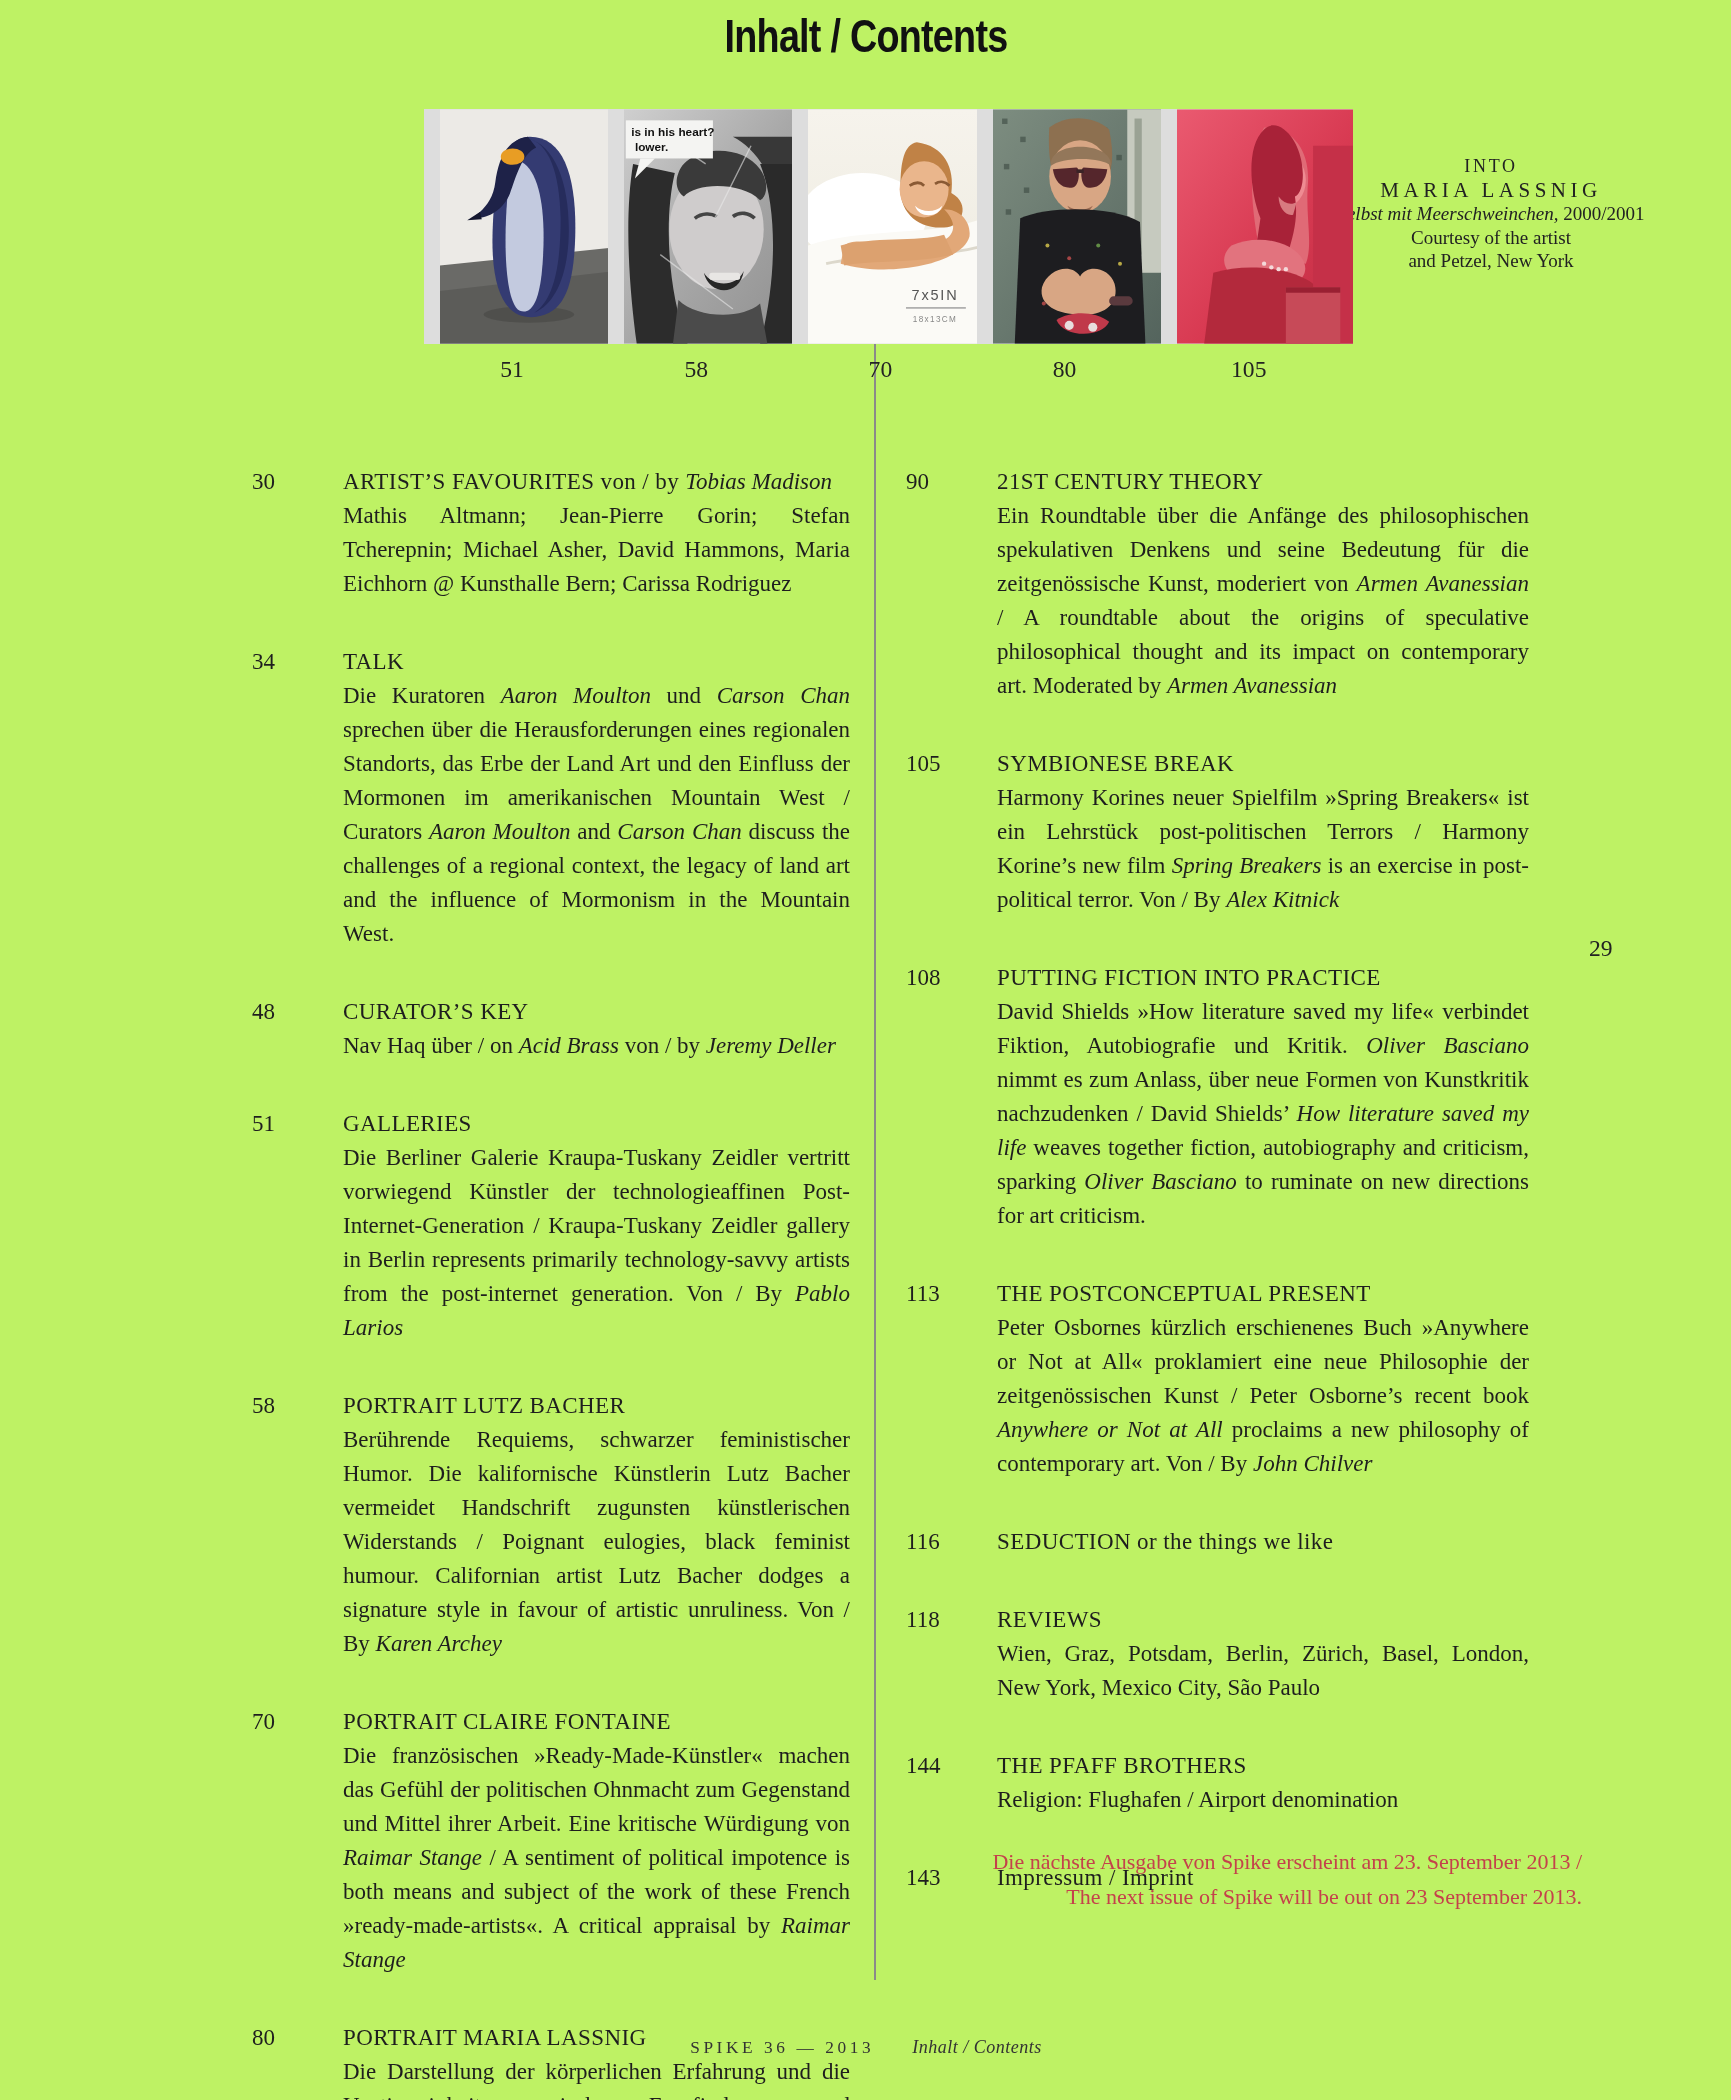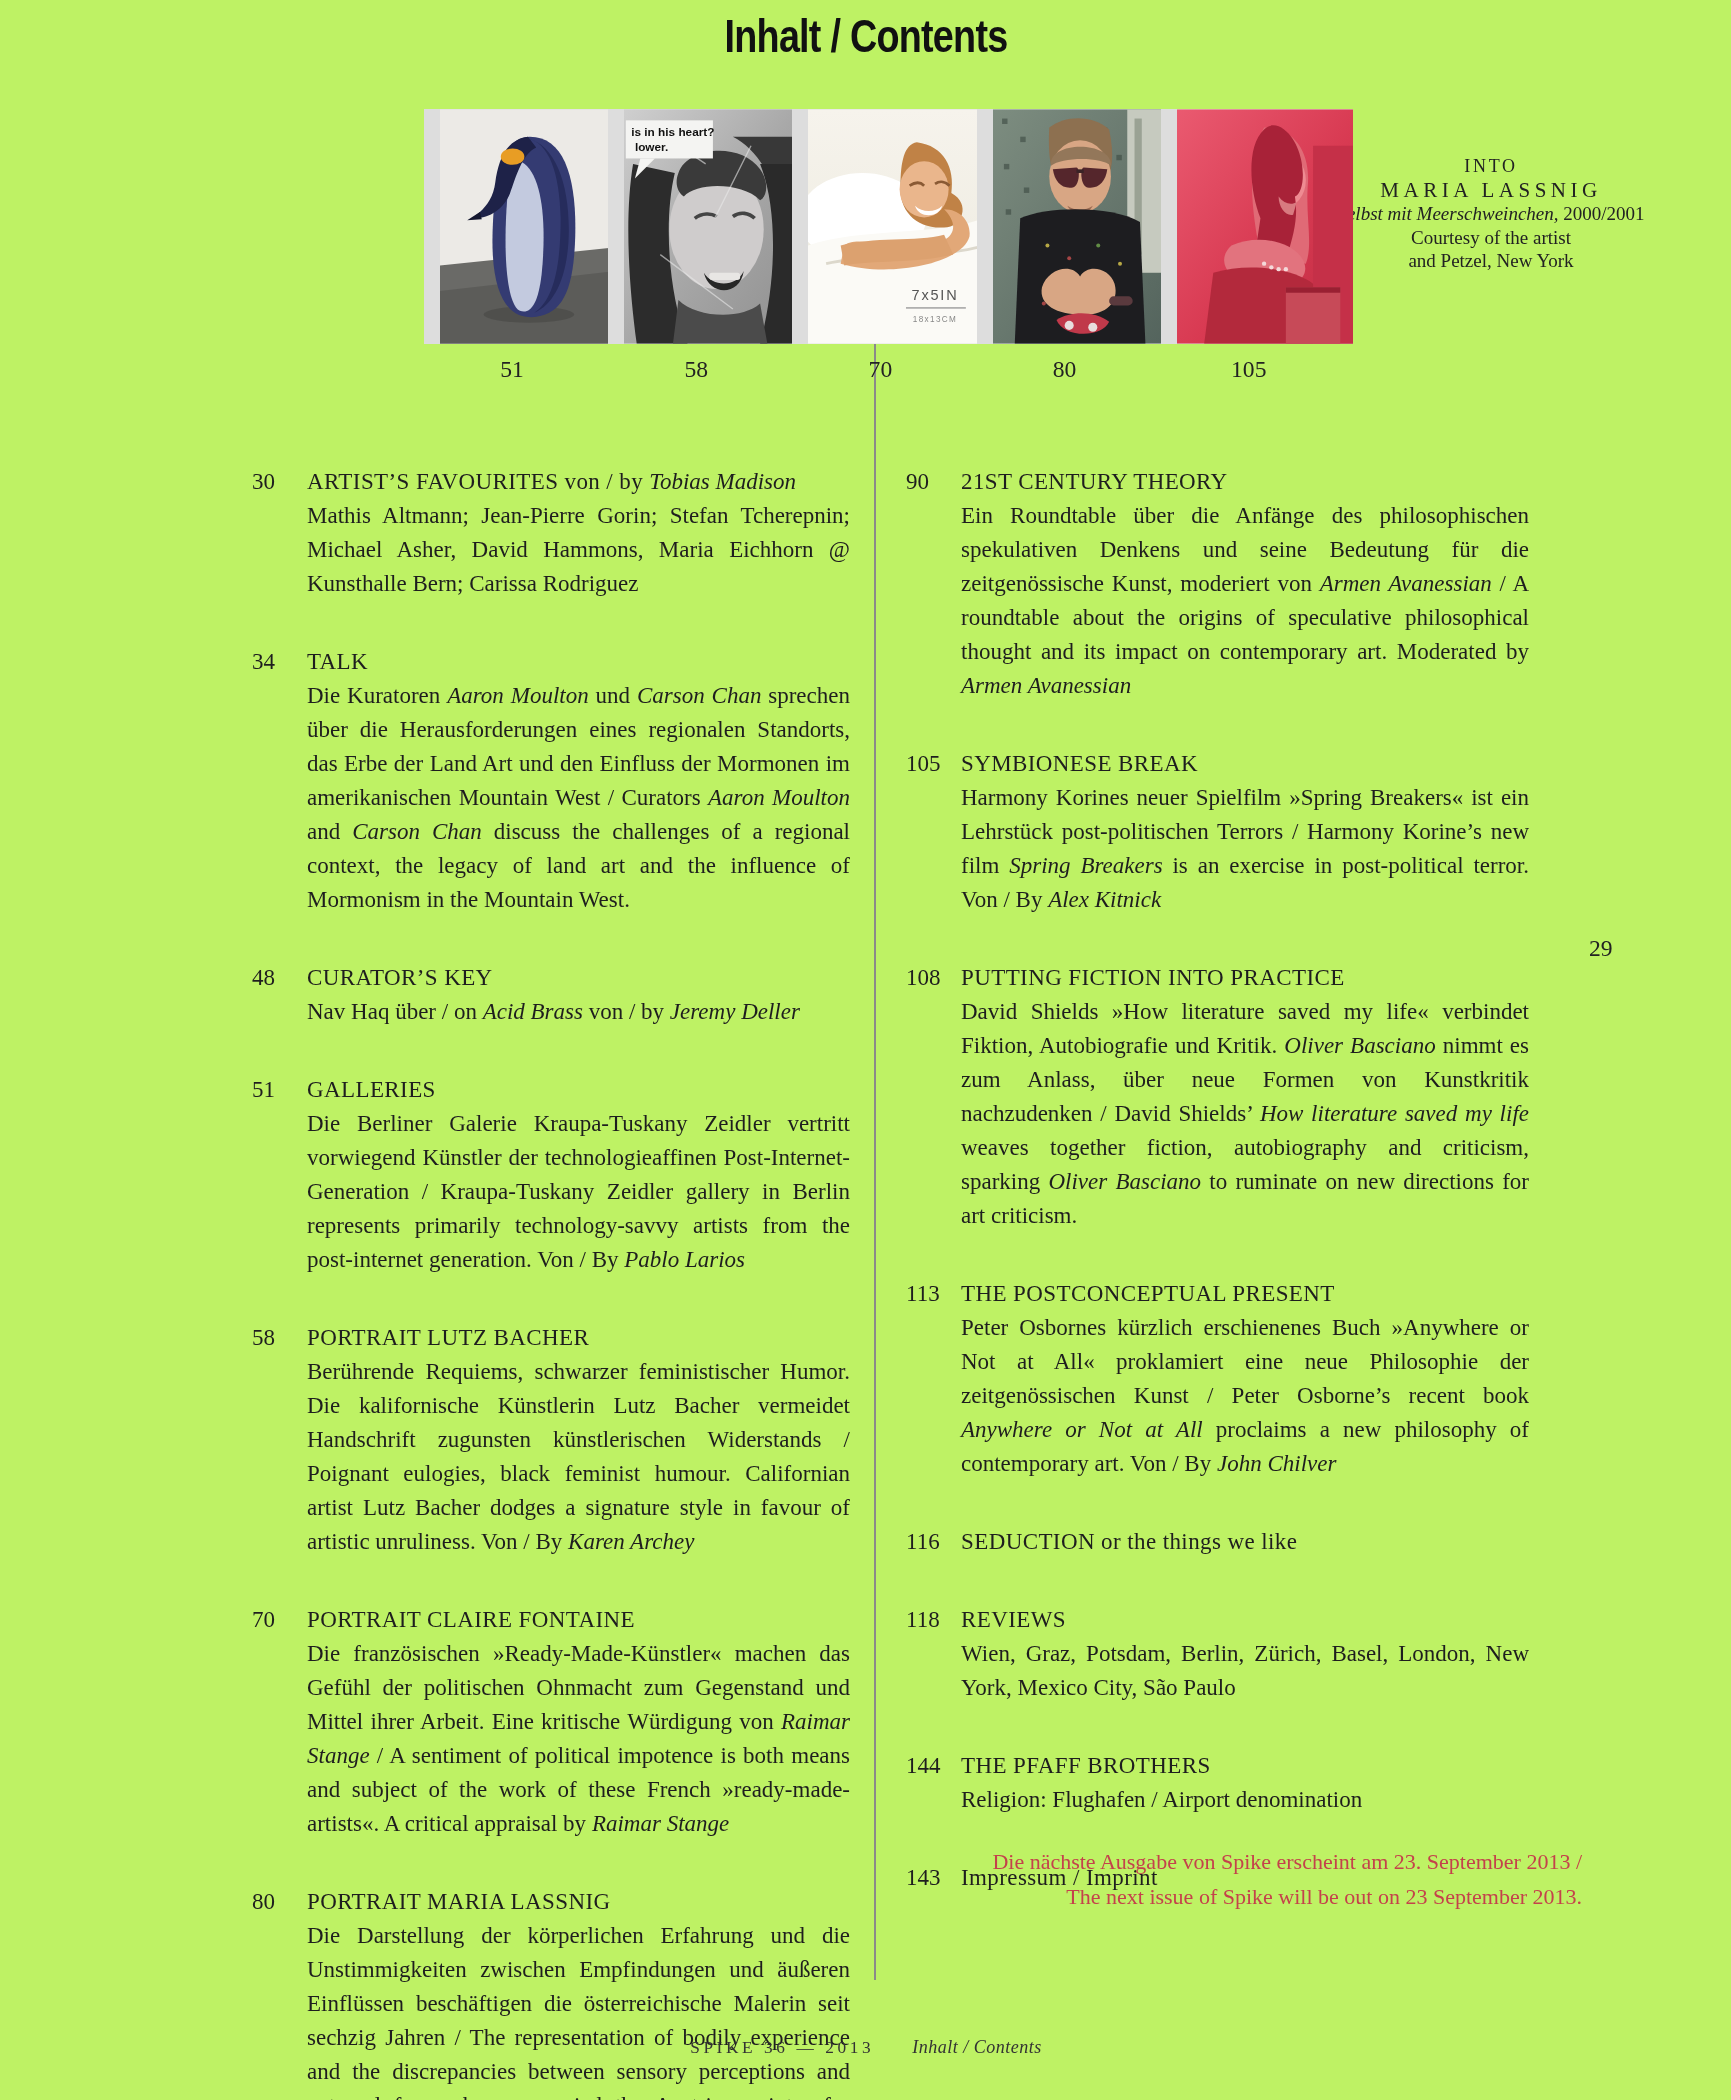--- a/index.html
+++ b/index.html
@@ -46,21 +46,21 @@
   .cc-work i{font-style:italic;}
   
   .divider{
     position:absolute;left:874px;top:344px;
     width:1.8px;height:1636px;background:#8a8a8a;z-index:0;
   }
   
   .col{position:absolute;top:465px;font-size:23px;line-height:34px;}
   .col-left{left:252px;width:598px;}
   .col-right{left:906px;width:623px;}
-  .entry{display:flex;margin-bottom:44px;}
+  .entry{display:flex;margin-bottom:44px;gap:36px;}
   .entry-num{width:55px;flex:none;}
   .entry-content{flex:1;min-width:0;}
   .entry-heading{letter-spacing:0.4px;}
   .entry-text{text-align:justify;}
   .entry-text i,.entry-heading i{font-style:italic;letter-spacing:0;}
   
   .margin-page-num{
     position:absolute;left:1589px;top:935px;font-size:23.6px;color:#222;
   }
   .announcement{

